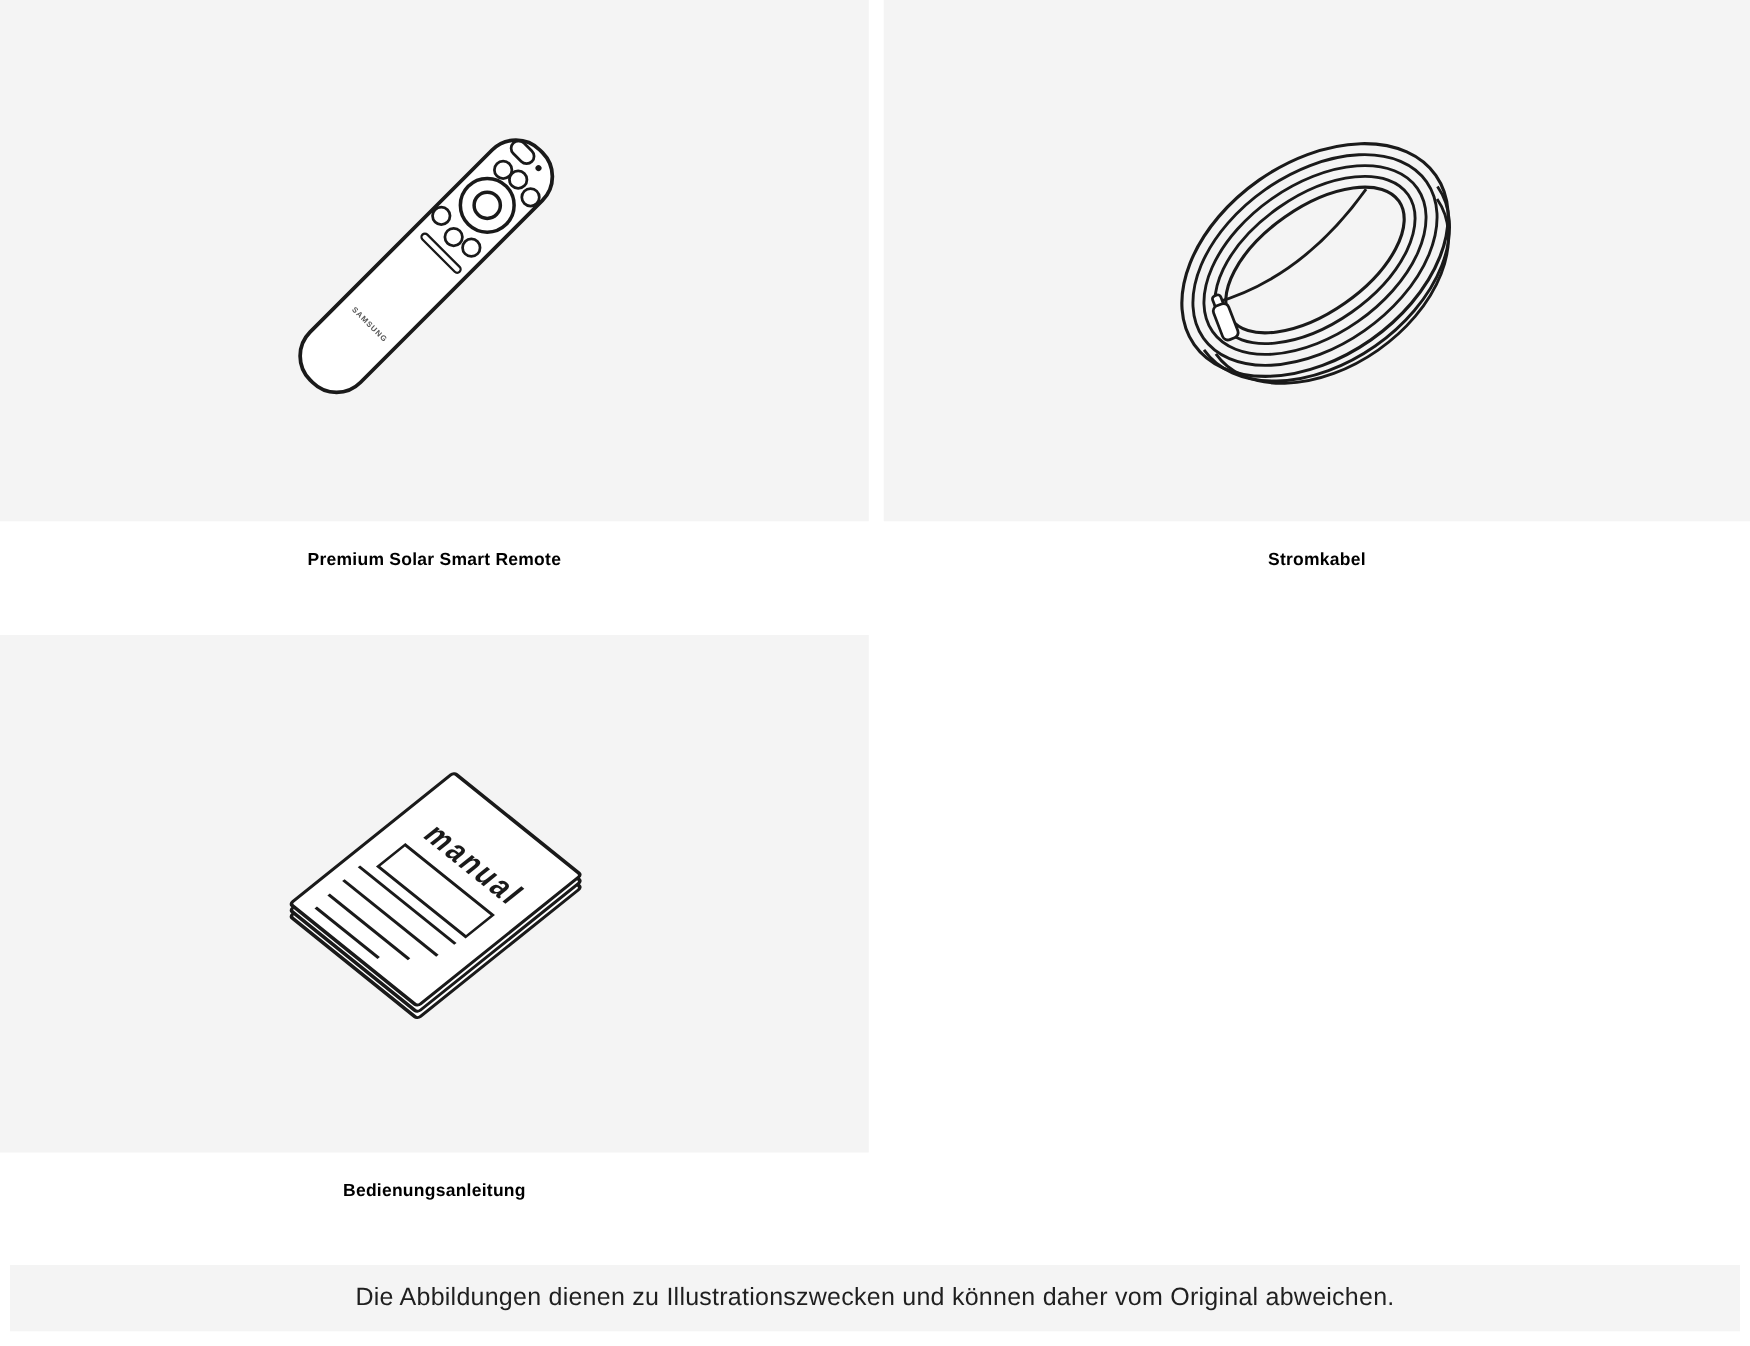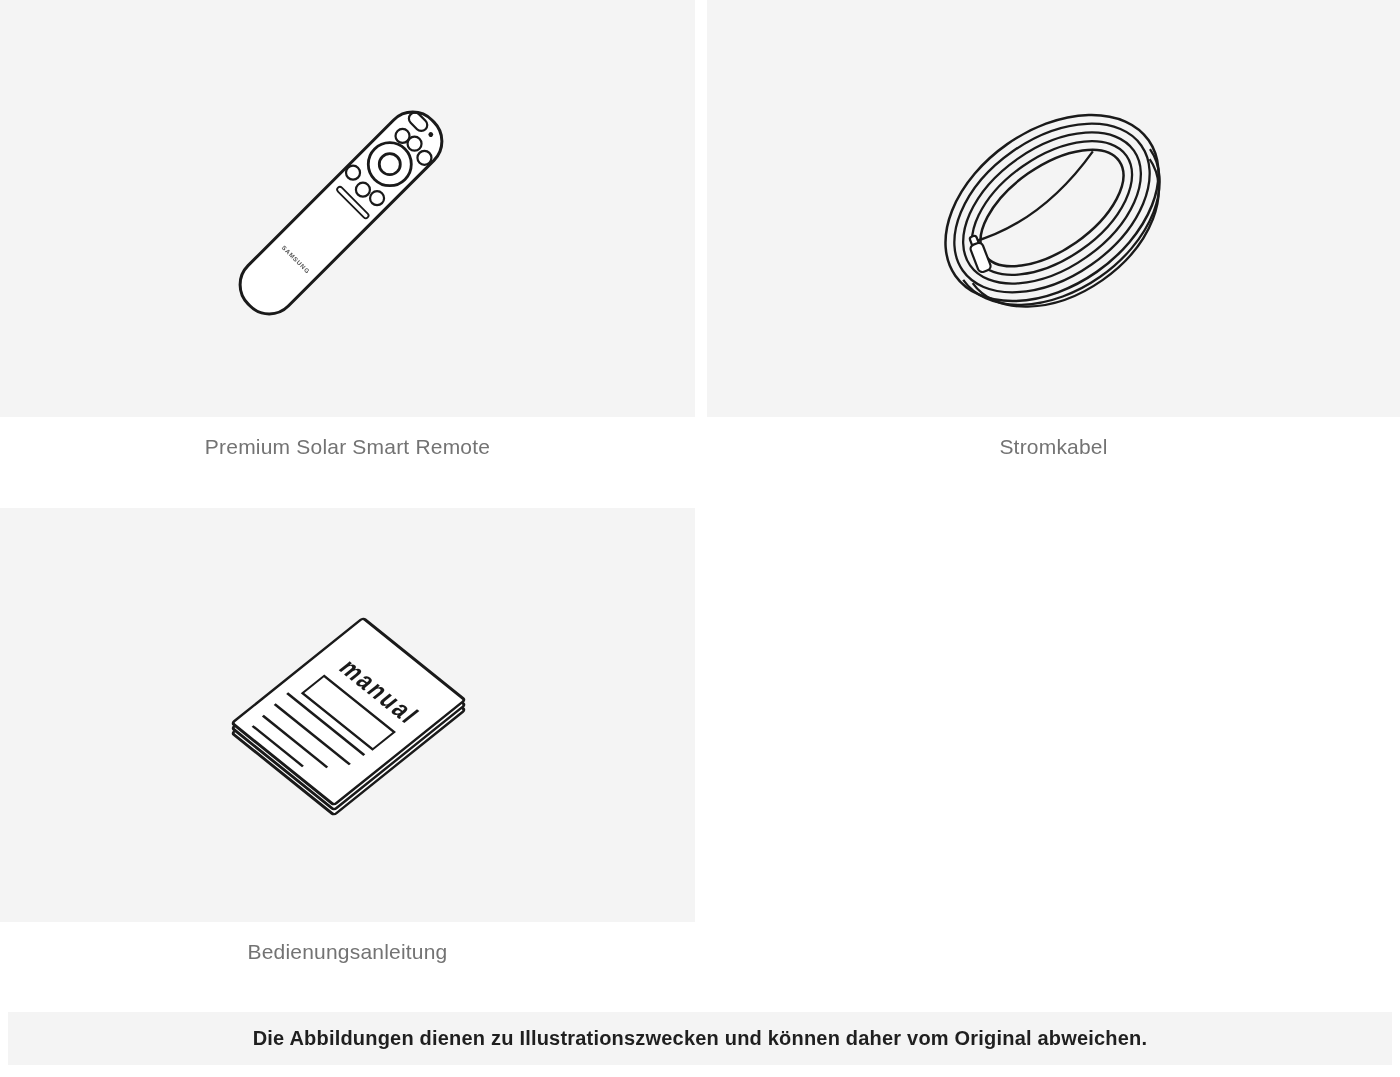--- a/index.html
+++ b/index.html
@@ -18,30 +18,30 @@
     background:#f4f4f4;
     display:flex;align-items:center;justify-content:center;
   }
   .panel-top{height:417px;}
   .panel-bottom{height:414px;}
   .caption{
     height:91px;
     box-sizing:border-box;
     padding-top:16px;
     display:flex;align-items:flex-start;justify-content:center;
-    font-size:21px;font-weight:400;color:#737373;letter-spacing:0.2px;
+    font-size:14px;font-weight:700;color:#000000;letter-spacing:0.2px;
     line-height:28px;
   }
   .caption-bottom{height:90px;}
   .footer{
     margin:0 8px;
     height:53px;
     background:#f4f4f4;
     display:flex;align-items:center;justify-content:center;
-    font-size:20px;font-weight:700;color:#1f1f1f;letter-spacing:0.2px;
+    font-size:20px;font-weight:400;color:#1f1f1f;letter-spacing:0.2px;
   }
   svg{display:block;}
   .stroke{fill:none;stroke:#1a1a1a;}
   .stroke-fill{fill:#ffffff;stroke:#1a1a1a;}
 </style>
 </head>
 <body>
 
 <div class="row1">
 

